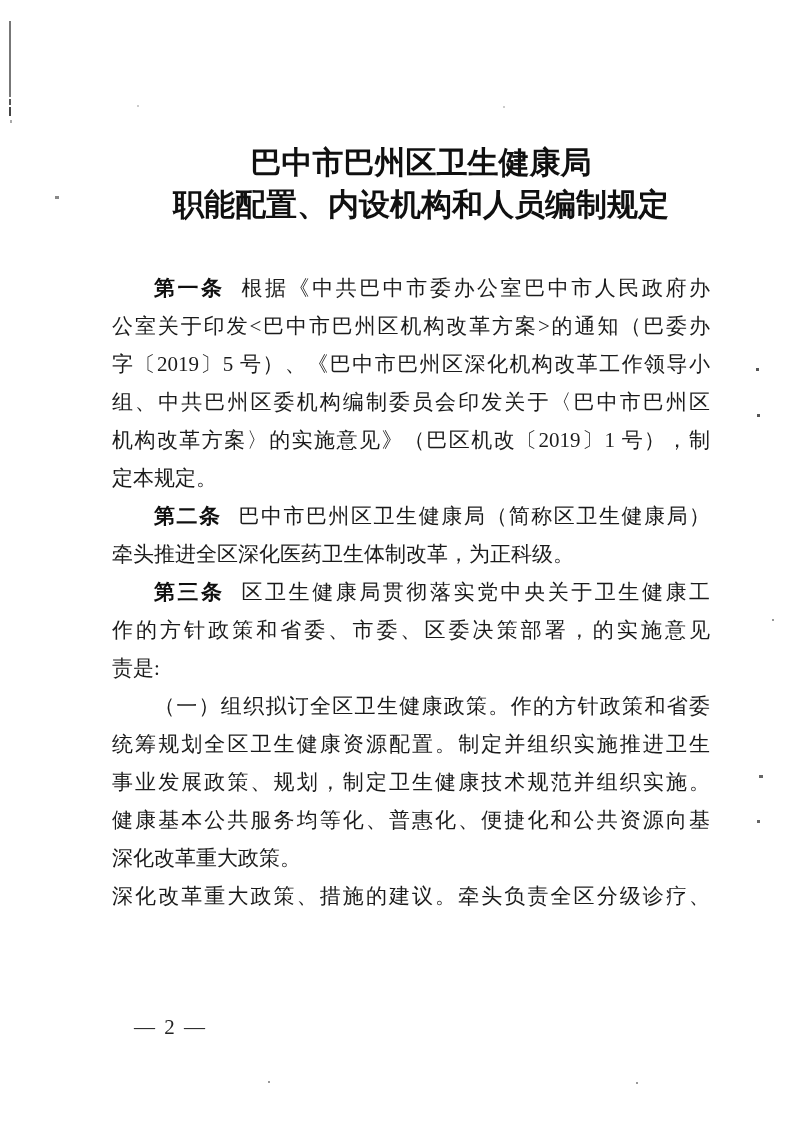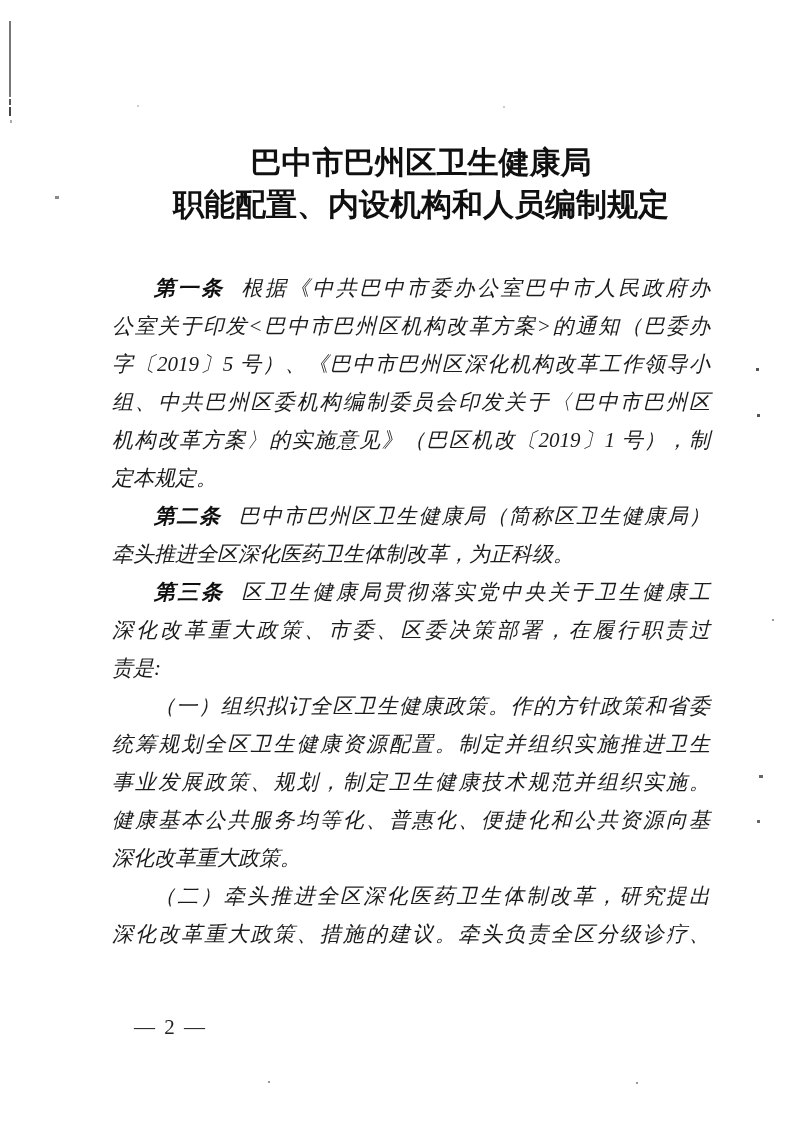--- a/index.html
+++ b/index.html
@@ -28,21 +28,20 @@
   .doc-body {
     position:absolute;
     top:252px; left:112px; width:598px;
     font-size:21px;
     line-height:38px;
   }
   .line {
     height:38px;
     text-align:justify;
     text-align-last:justify;
-    font-style:italic;
   }
   .line.endline { text-align-last:left; }
   .line.indent { text-indent:2em; }
   .lead {
     font-weight:700;
     font-family:"DejaVu Sans","Liberation Sans",sans-serif;
     padding-right:0.8em;
     color:#0f0f0f;
   }
   
@@ -104,26 +103,25 @@
   <div class="doc-body">
       <div class="line indent"><span class="lead">第一条</span><span>根据《中共巴中市委办公室巴中市人民政府办</span></div>
       <div class="line"><span>公室关于印发&lt;巴中市巴州区机构改革方案&gt;的通知（巴委办</span></div>
       <div class="line"><span>字〔2019〕5 号）、《巴中市巴州区深化机构改革工作领导小</span></div>
       <div class="line"><span>组、中共巴州区委机构编制委员会印发关于〈巴中市巴州区</span></div>
       <div class="line"><span>机构改革方案〉的实施意见》（巴区机改〔2019〕1 号），制</span></div>
       <div class="line endline"><span>定本规定。</span></div>
       <div class="line indent"><span class="lead">第二条</span><span>巴中市巴州区卫生健康局（简称区卫生健康局）</span></div>
       <div class="line endline"><span>牵头推进全区深化医药卫生体制改革，为正科级。</span></div>
       <div class="line indent"><span class="lead">第三条</span><span>区卫生健康局贯彻落实党中央关于卫生健康工</span></div>
-      <div class="line"><span>深化改革重大政策、市委、区委决策部署，在履行职责过</span></div>
+      <div class="line"><span>作的方针政策和省委、市委、区委决策部署，的实施意见</span></div>
       <div class="line endline"><span>责是:</span></div>
       <div class="line indent"><span>（一）组织拟订全区卫生健康政策。作的方针政策和省委</span></div>
       <div class="line"><span>统筹规划全区卫生健康资源配置。制定并组织实施推进卫生</span></div>
       <div class="line"><span>事业发展政策、规划，制定卫生健康技术规范并组织实施。</span></div>
       <div class="line"><span>健康基本公共服务均等化、普惠化、便捷化和公共资源向基</span></div>
       <div class="line endline"><span>深化改革重大政策。</span></div>
-      <div class="line indent"><span>（二）牵头推进全区深化医药卫生体制改革，研究提出</span></div>
       <div class="line"><span>深化改革重大政策、措施的建议。牵头负责全区分级诊疗、</span></div>
     </div>
 
   <div class="page-number">— 2 —</div>
 
 </div>
 
 </body></html>

